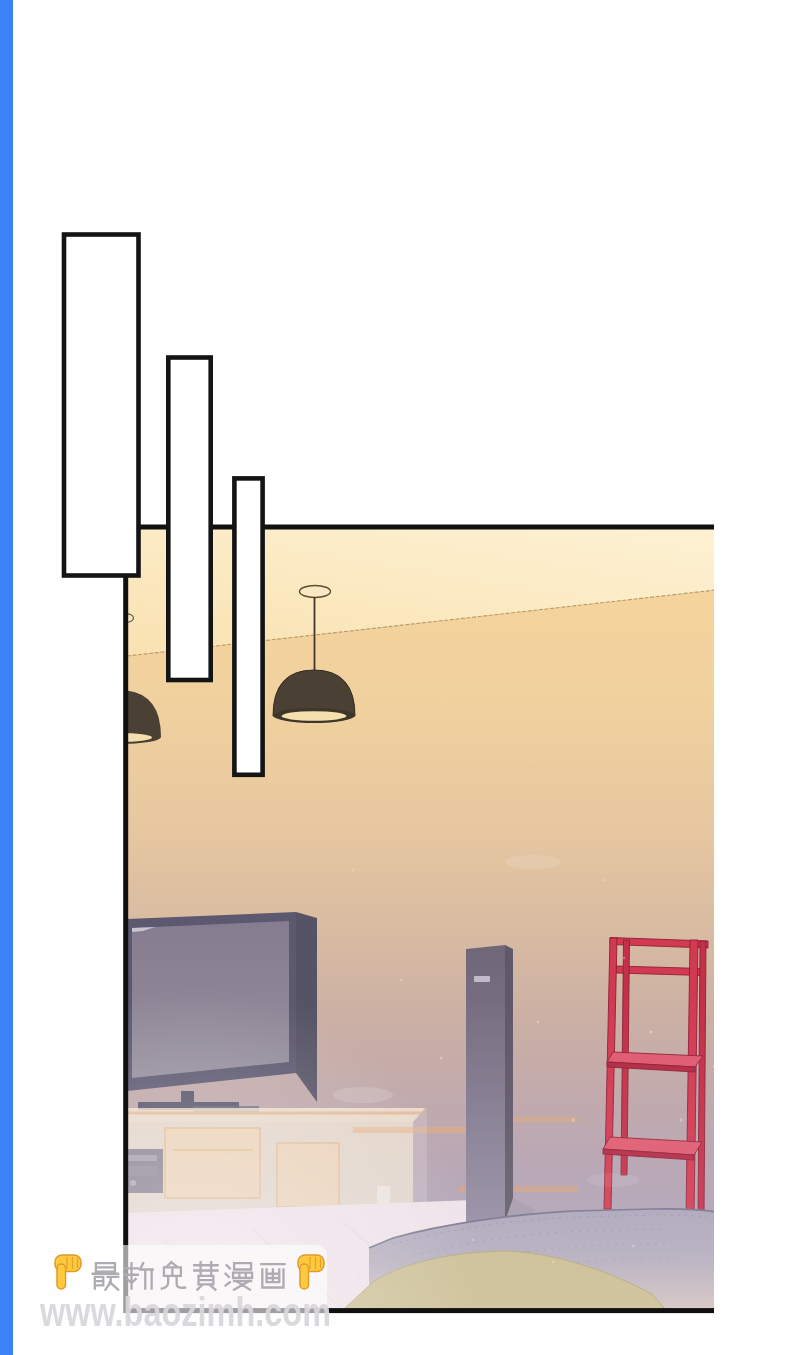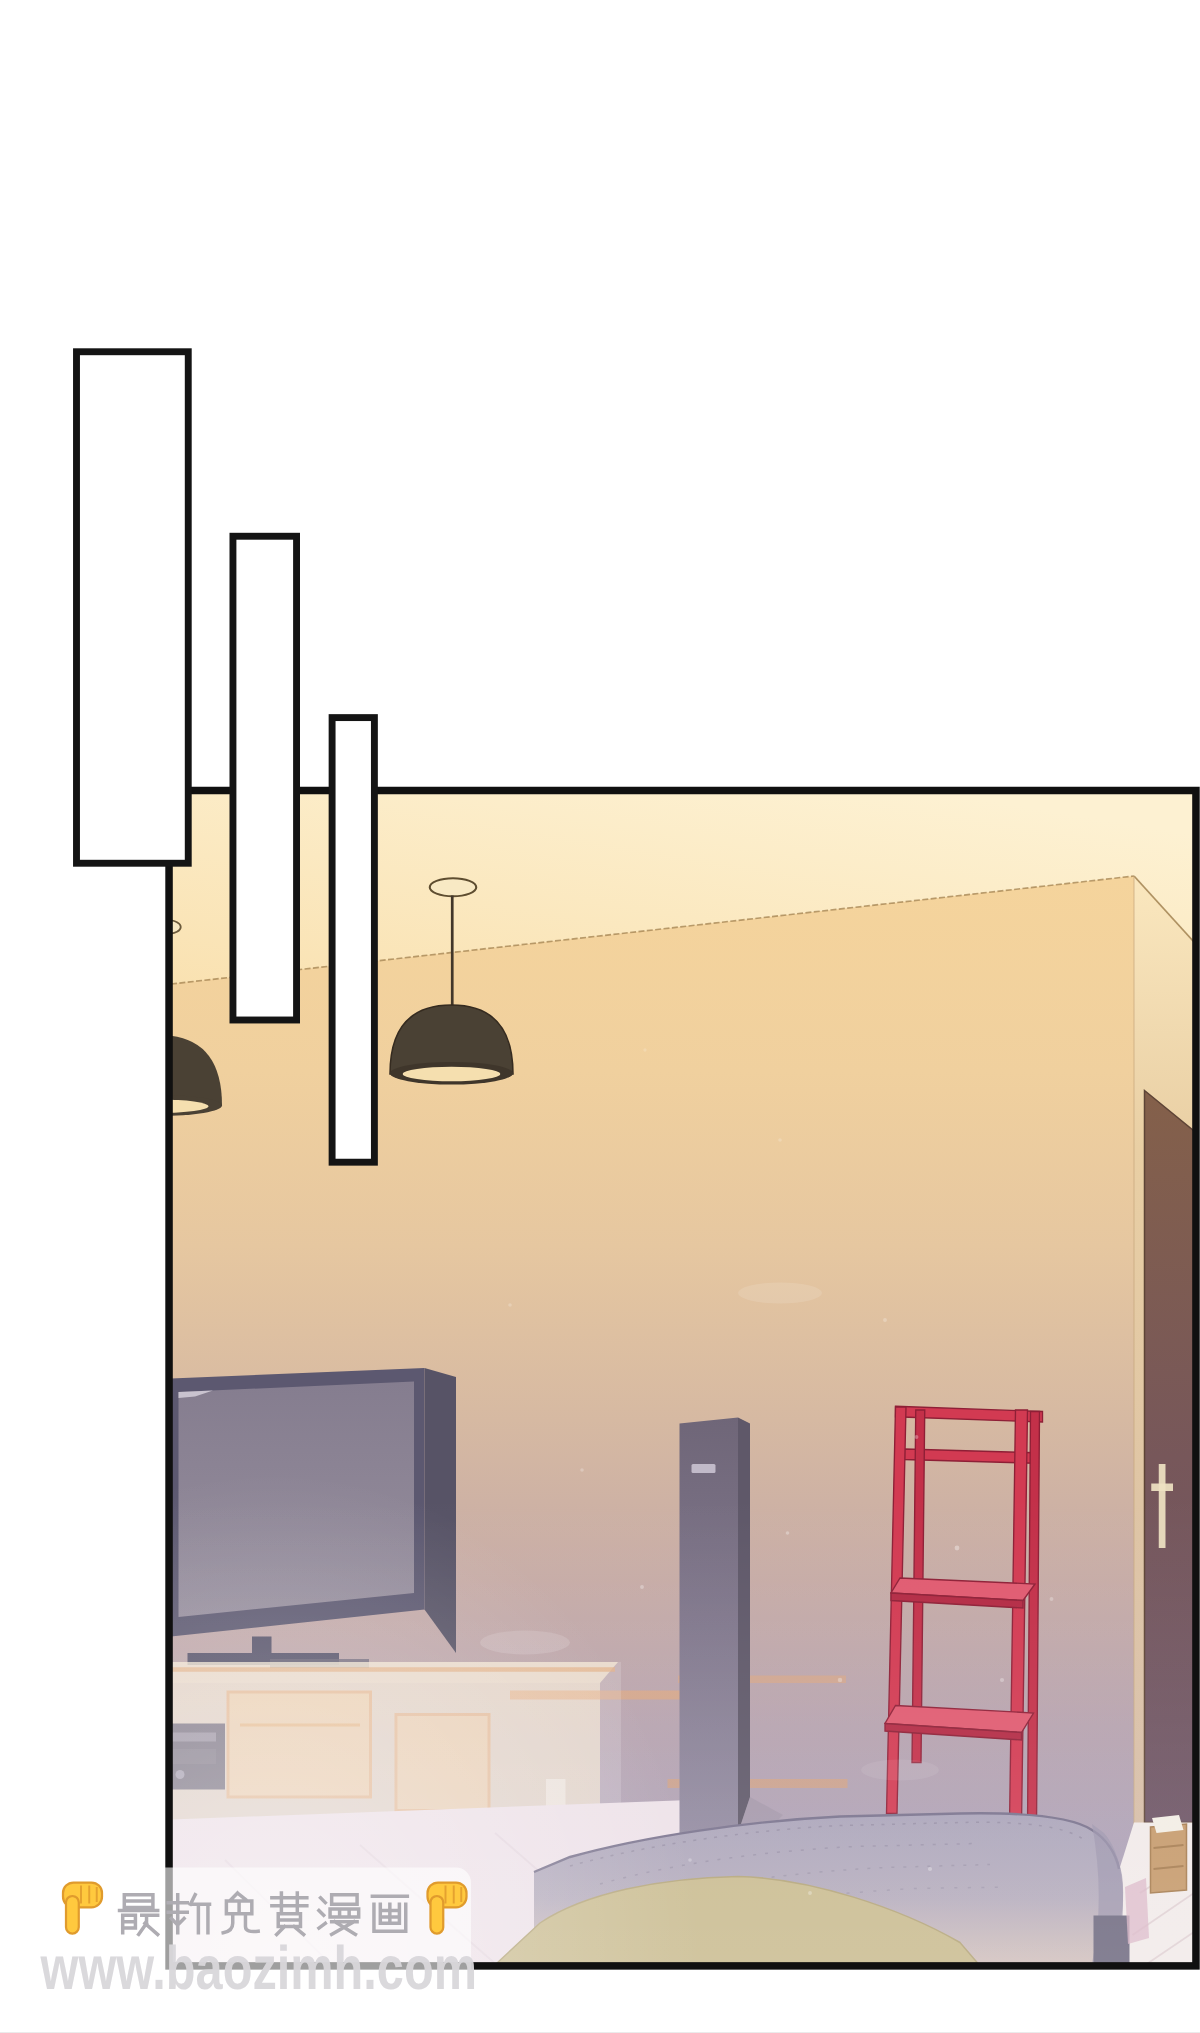--- a/index.html
+++ b/index.html
@@ -1,17 +1,17 @@
 <!DOCTYPE html>
 <html><head>
 <meta charset="utf-8">
 <style>
   html,body{margin:0;padding:0;background:#fff;}
-  #page{position:relative;width:800px;height:1355px;overflow:hidden;background:#a3a3a3;
-        font-family:"Liberation Sans",sans-serif;}
+  #page{position:relative;width:701px;height:1355px;overflow:hidden;background:#3b82f6;
+        font-family:"Liberation Sans",sans-serif;padding-left:13px;}
   svg{display:block;}
 </style>
 </head>
 <body>
 <div id="page">
 <svg width="800" height="1355" viewBox="0 0 800 1355">
 <defs>
   <clipPath id="pc">
           <rect x="114" y="528" width="682" height="781"></rect>
         </clipPath>

